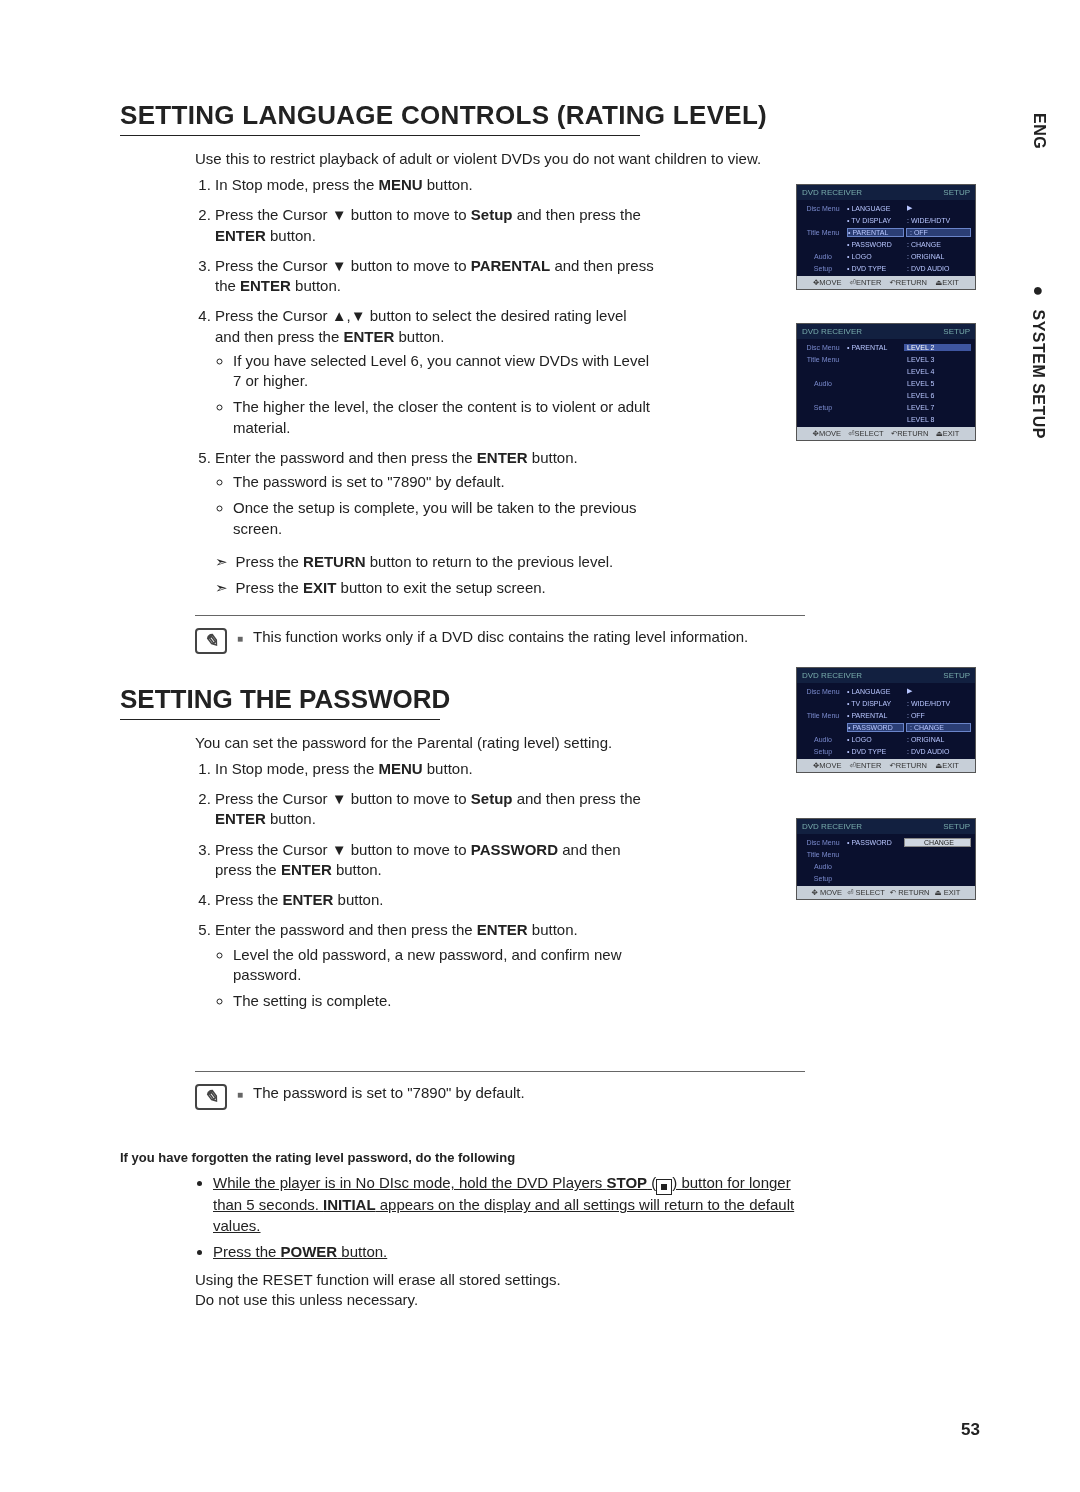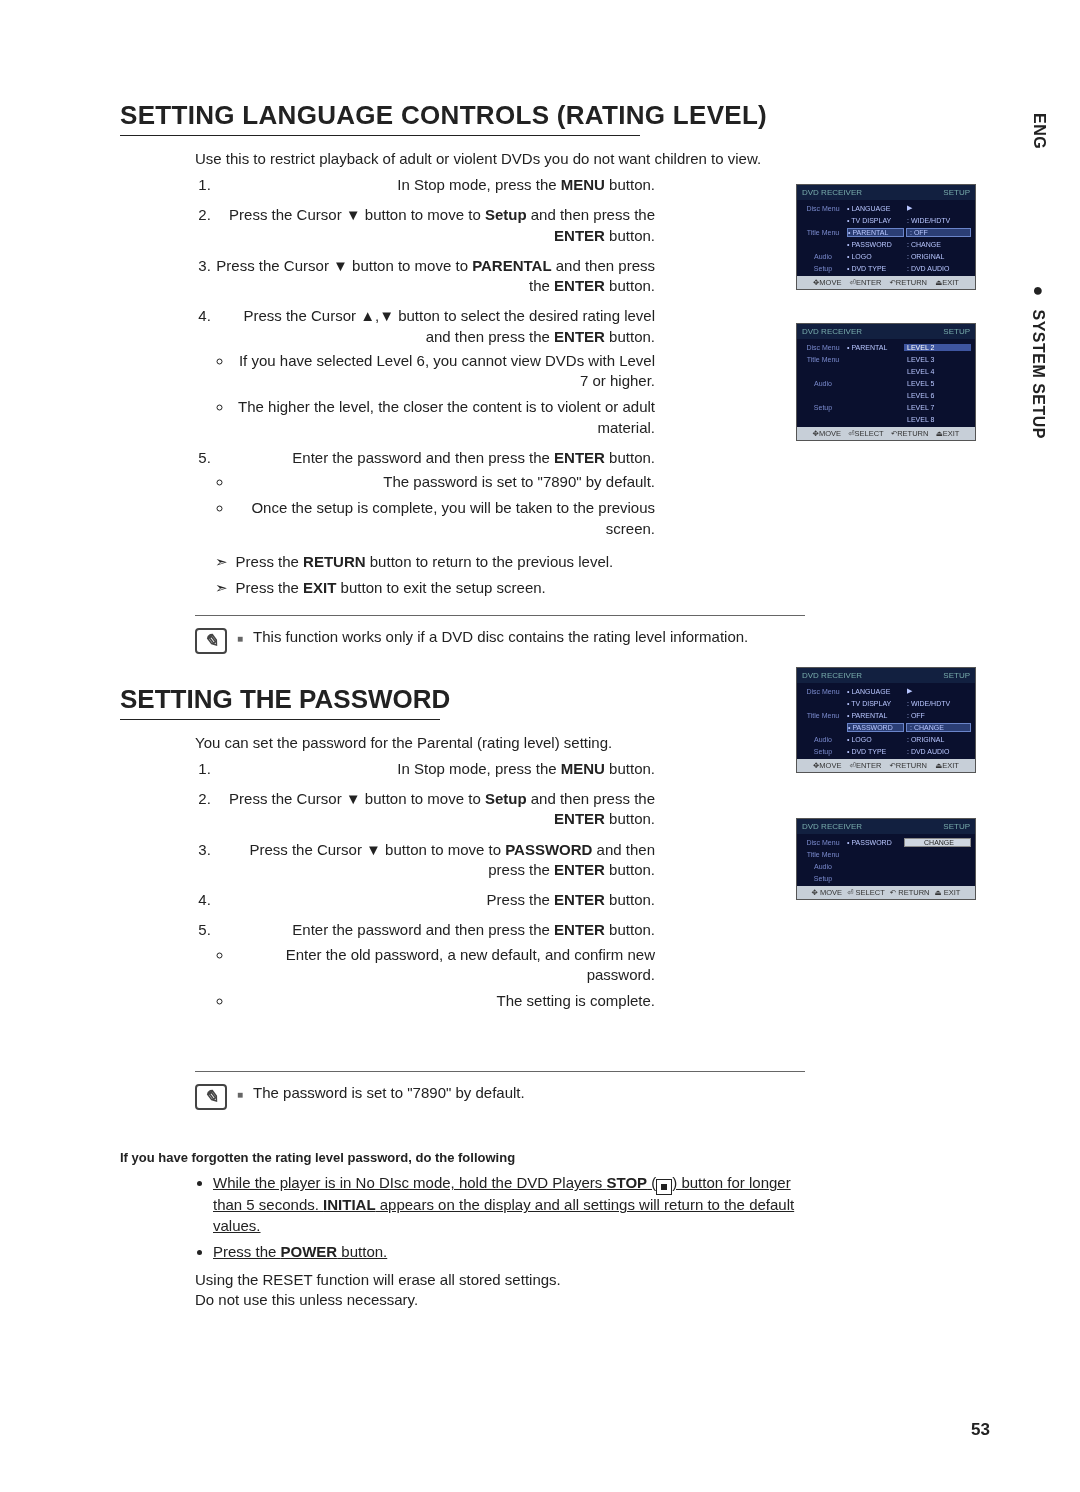--- a/index.html
+++ b/index.html
@@ -42,21 +42,20 @@
   }
   .intro {
     font-size: 15px;
     margin: 0 0 8px 75px;
   }
   ol.steps {
     margin: 0 0 0 75px;
     padding-left: 20px;
     font-size: 15px;
     width: 440px;
-    text-align: right;
   }
   ol.steps li {
     margin-bottom: 10px;
     line-height: 1.35;
   }
   ul.inner {
     margin: 4px 0 0 0;
     padding-left: 18px;
   }
   ul.inner li {
@@ -140,21 +139,21 @@
     letter-spacing: 0.5px;
   }
   .side-section .dot {
     font-size: 18px;
     display: inline-block;
     margin-bottom: 4px;
   }
   .page-num {
     position: absolute;
     bottom: 52px;
-    right: 90px;
+    right: 100px;
     font-weight: bold;
     font-size: 17px;
   }
   
   .osd {
     position: absolute;
     width: 178px;
     background: #7dd3fc;
     border: 1.5px solid #555;
     font-size: 8px;
@@ -273,21 +272,21 @@
   <div class="rule" style="width:320px"></div>
   <p class="intro">You can set the password for the Parental (rating level) setting.</p>
 
   <ol class="steps">
     <li><span>In Stop mode, press the </span><strong class="b">MENU</strong><span> button.</span></li>
     <li><span>Press the Cursor ▼ button to move to </span><strong class="b">Setup</strong><span> and then press the </span><strong class="b">ENTER</strong><span> button.</span></li>
     <li><span>Press the Cursor ▼ button to move to </span><strong class="b">PASSWORD</strong><span> and then press the </span><strong class="b">ENTER</strong><span> button.</span></li>
     <li><span>Press the </span><strong class="b">ENTER</strong><span> button.</span></li>
     <li><span>Enter the password and then press the </span><strong class="b">ENTER</strong><span> button.</span>
       <ul class="inner">
-        <li>Enter the old password, a new default, and confirm new password.</li>
+        <li>Level the old password, a new password, and confirm new password.</li>
         <li>The setting is complete.</li>
       </ul>
     </li>
   </ol>
 
   <div class="note-row" style="margin-top:60px">
     <div class="note-icon">✎</div>
     <div class="note-bullet">■</div>
     <div>The password is set to "7890" by default.</div>
   </div>

